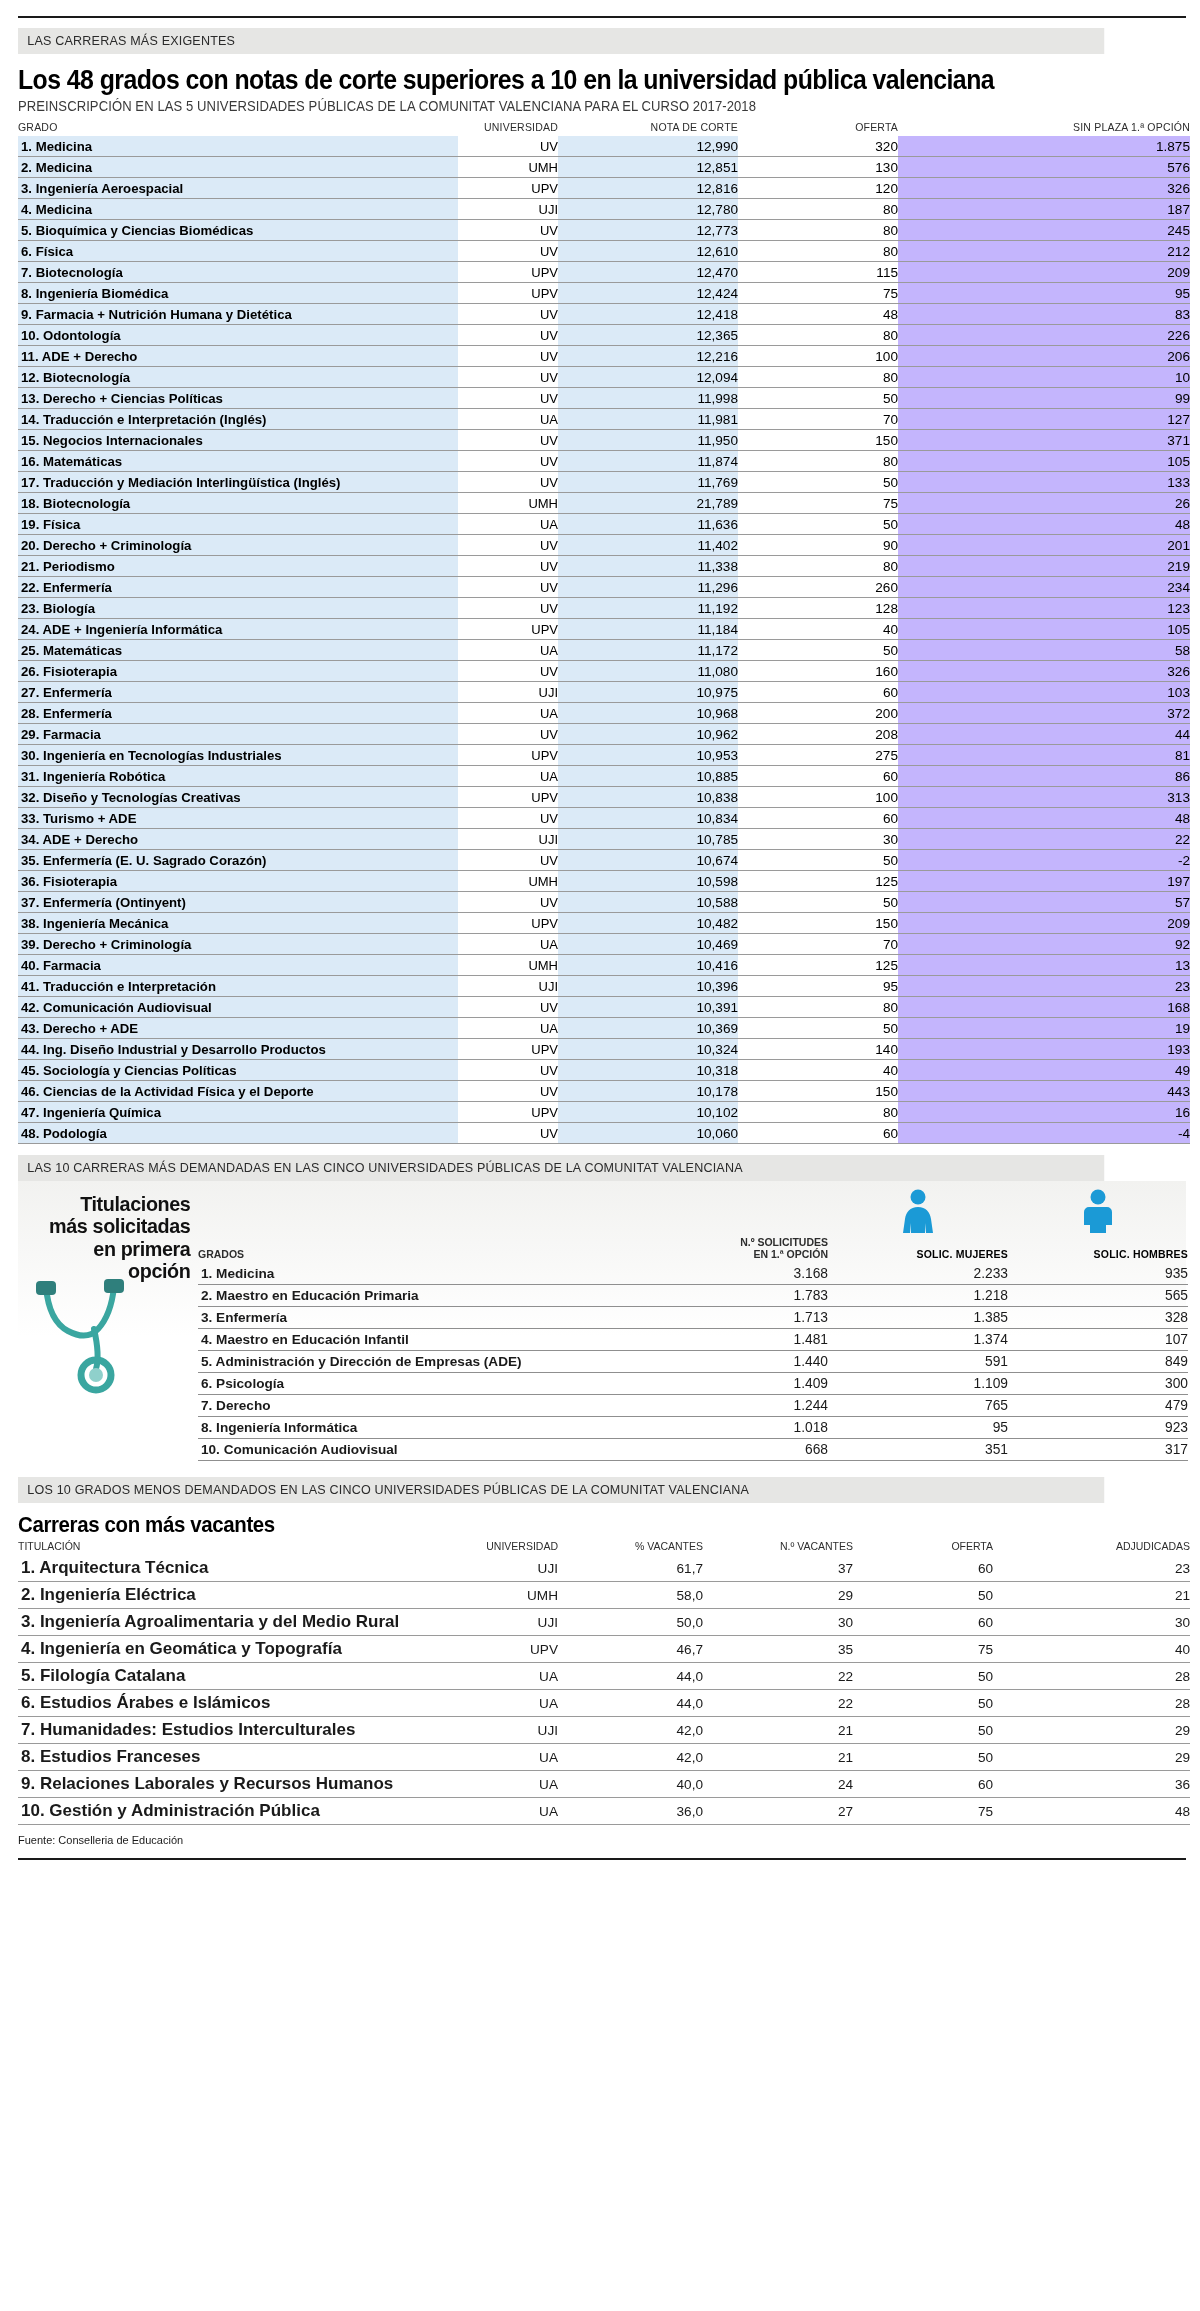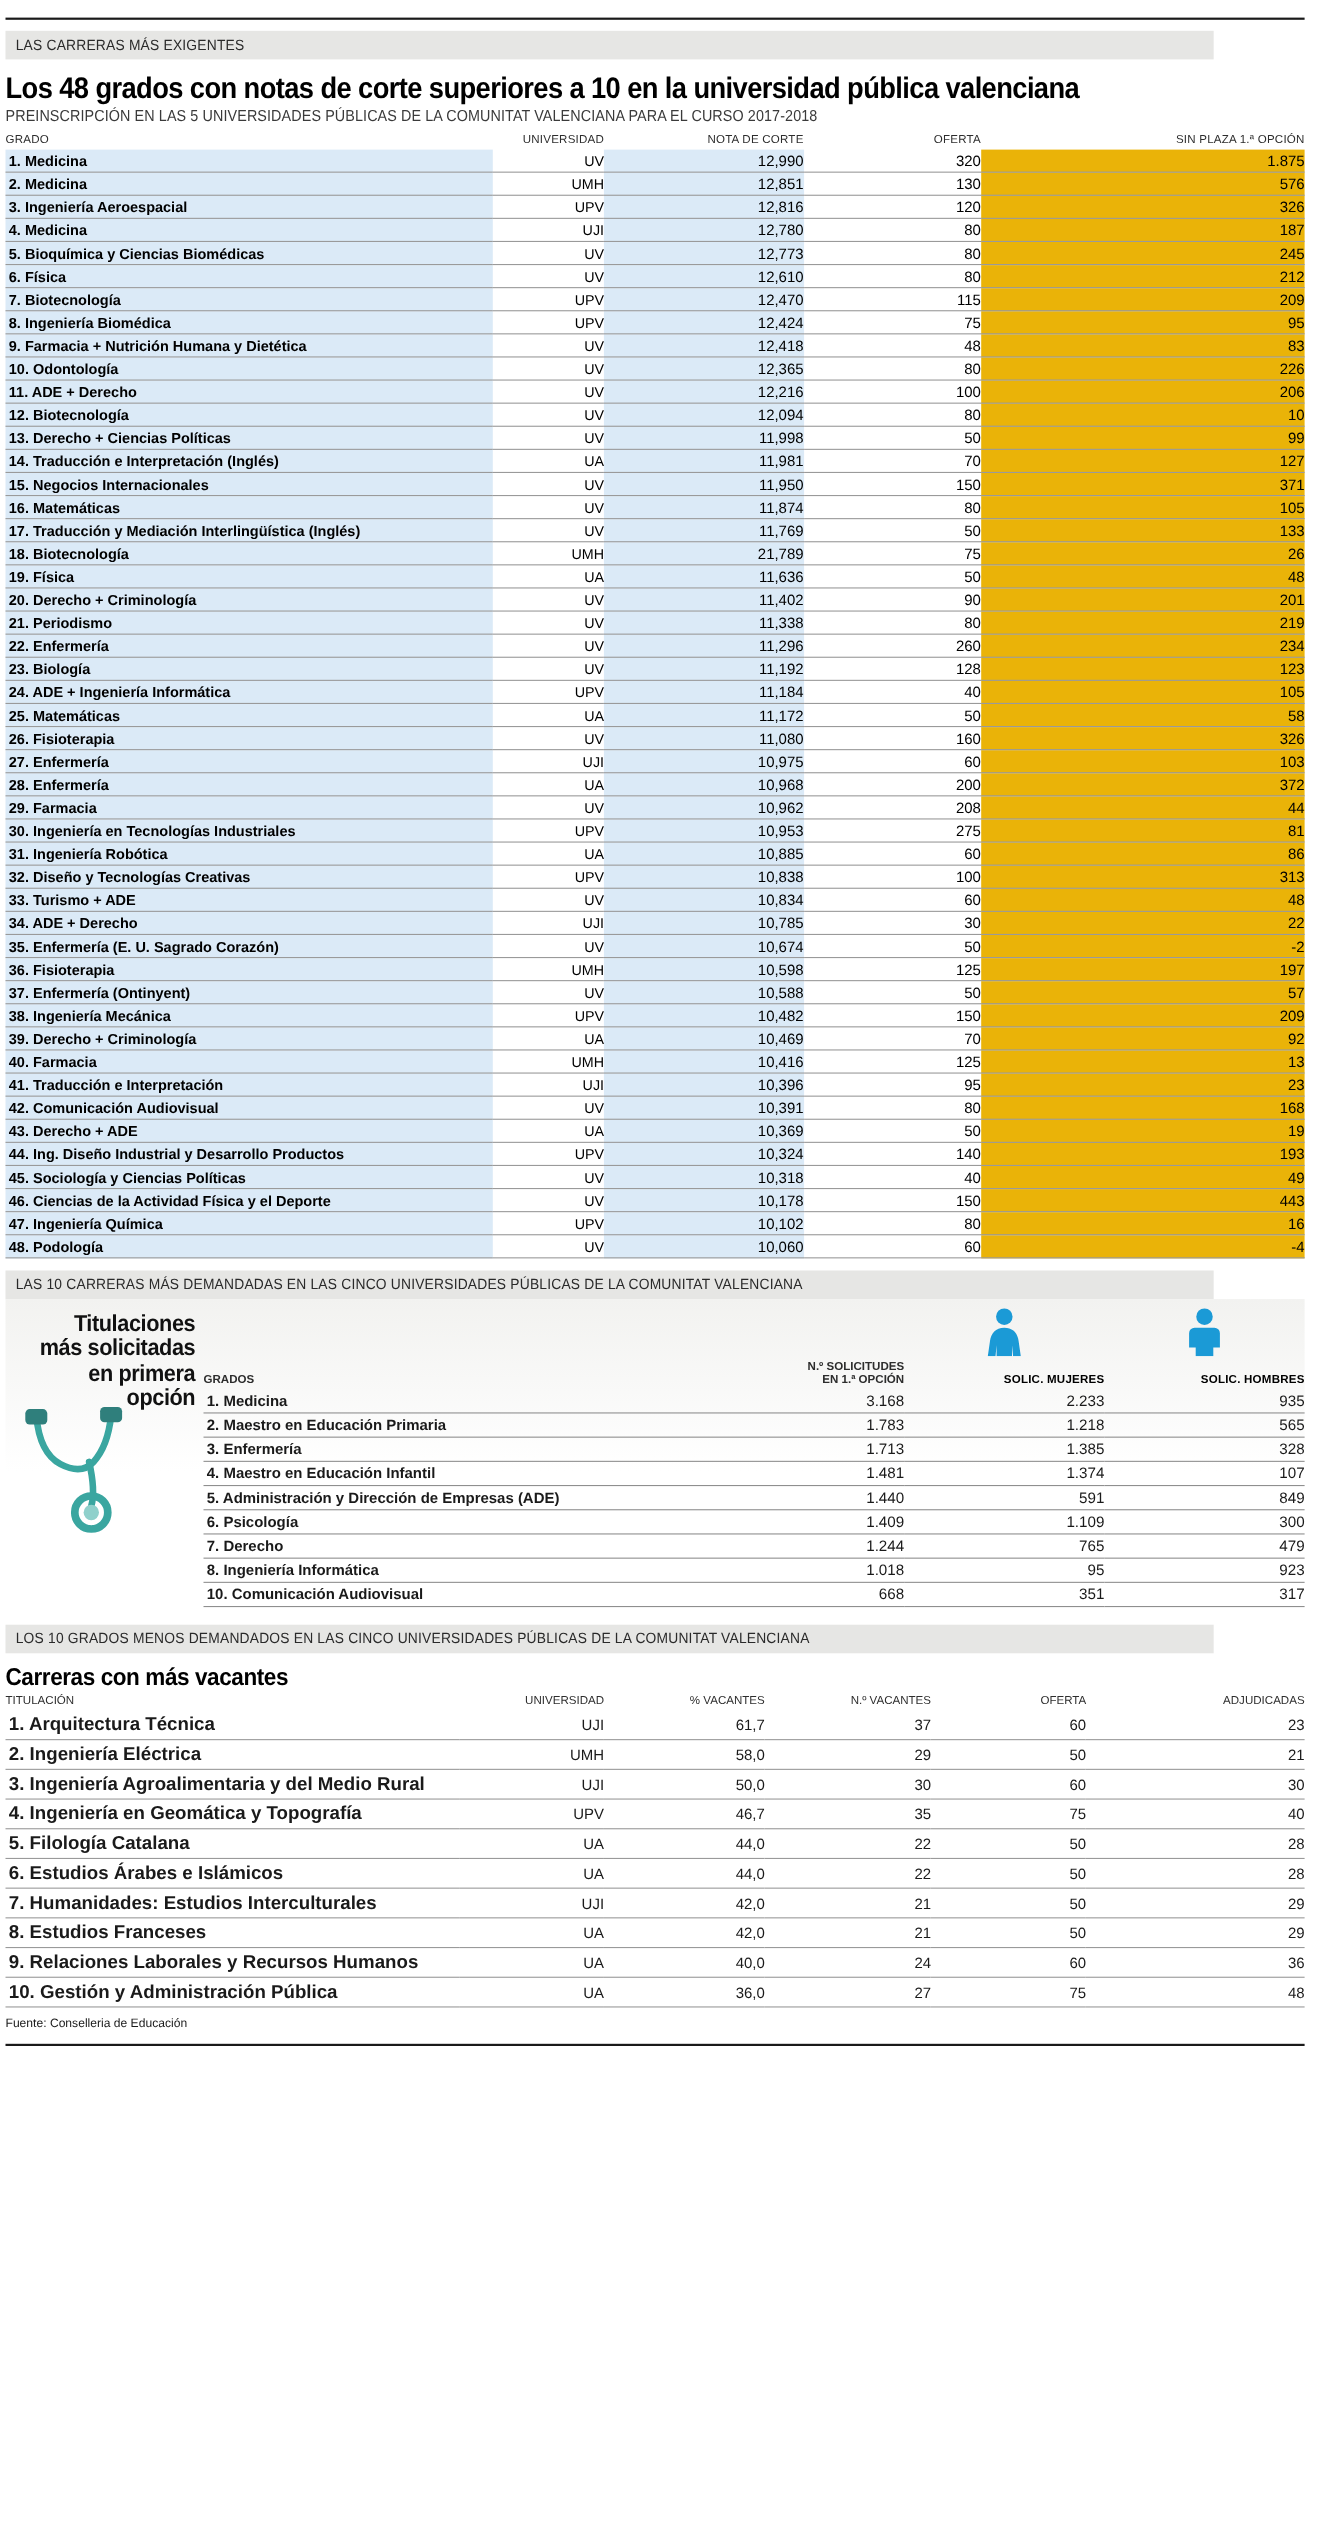--- a/index.html
+++ b/index.html
@@ -3,21 +3,21 @@
 <meta charset="utf-8">
 <style>
   * { box-sizing: border-box; margin: 0; padding: 0; }
   body {
     width: 1200px;
     background: #ffffff;
     font-family: "Liberation Sans", sans-serif;
     color: #1a1a1a;
     -webkit-font-smoothing: antialiased;
   }
-  .page { width: 1200px; padding: 0 14px 0 5px; position: relative; border-radius: 16px; }
+  .page { width: 1200px; padding: 0 14px 0 18px; position: relative; border-radius: 16px; }
 
   
   .top-rule {
     height: 2px; background: #1a1a1a; margin: 16px 0 10px 0;
   }
 
   
   .kicker {
     background: #e6e6e4;
     height: 26px;
@@ -73,21 +73,21 @@
     text-align: right;
     border-bottom: 1px solid #9a9a9a;
     white-space: nowrap;
     color: #000;
   }
   table.tbl td.lft { text-align: left; padding-left: 3px; }
   table.tbl td.uni { font-weight: 400; font-size: 13px; }
   table.tbl td.num { font-weight: 400; font-size: 13.6px; }
   .band-grado   { background: #dbeaf7; }
   .band-nota    { background: #dbeaf7; }
-  .band-sin     { background: #eab308; }
+  .band-sin     { background: #c4b5fd; }
   th.band-grado, th.band-nota, th.band-sin { background: transparent; }
   td.pad-r { padding-right: 8px; }
 
   
   .sec2wrap { margin-top: 11px; }
   .sec2 {
     position: relative;
     background: linear-gradient(to bottom,#f2f2f0 0%, #ffffff 55%);
     padding: 8px 0 4px 0;
   }

